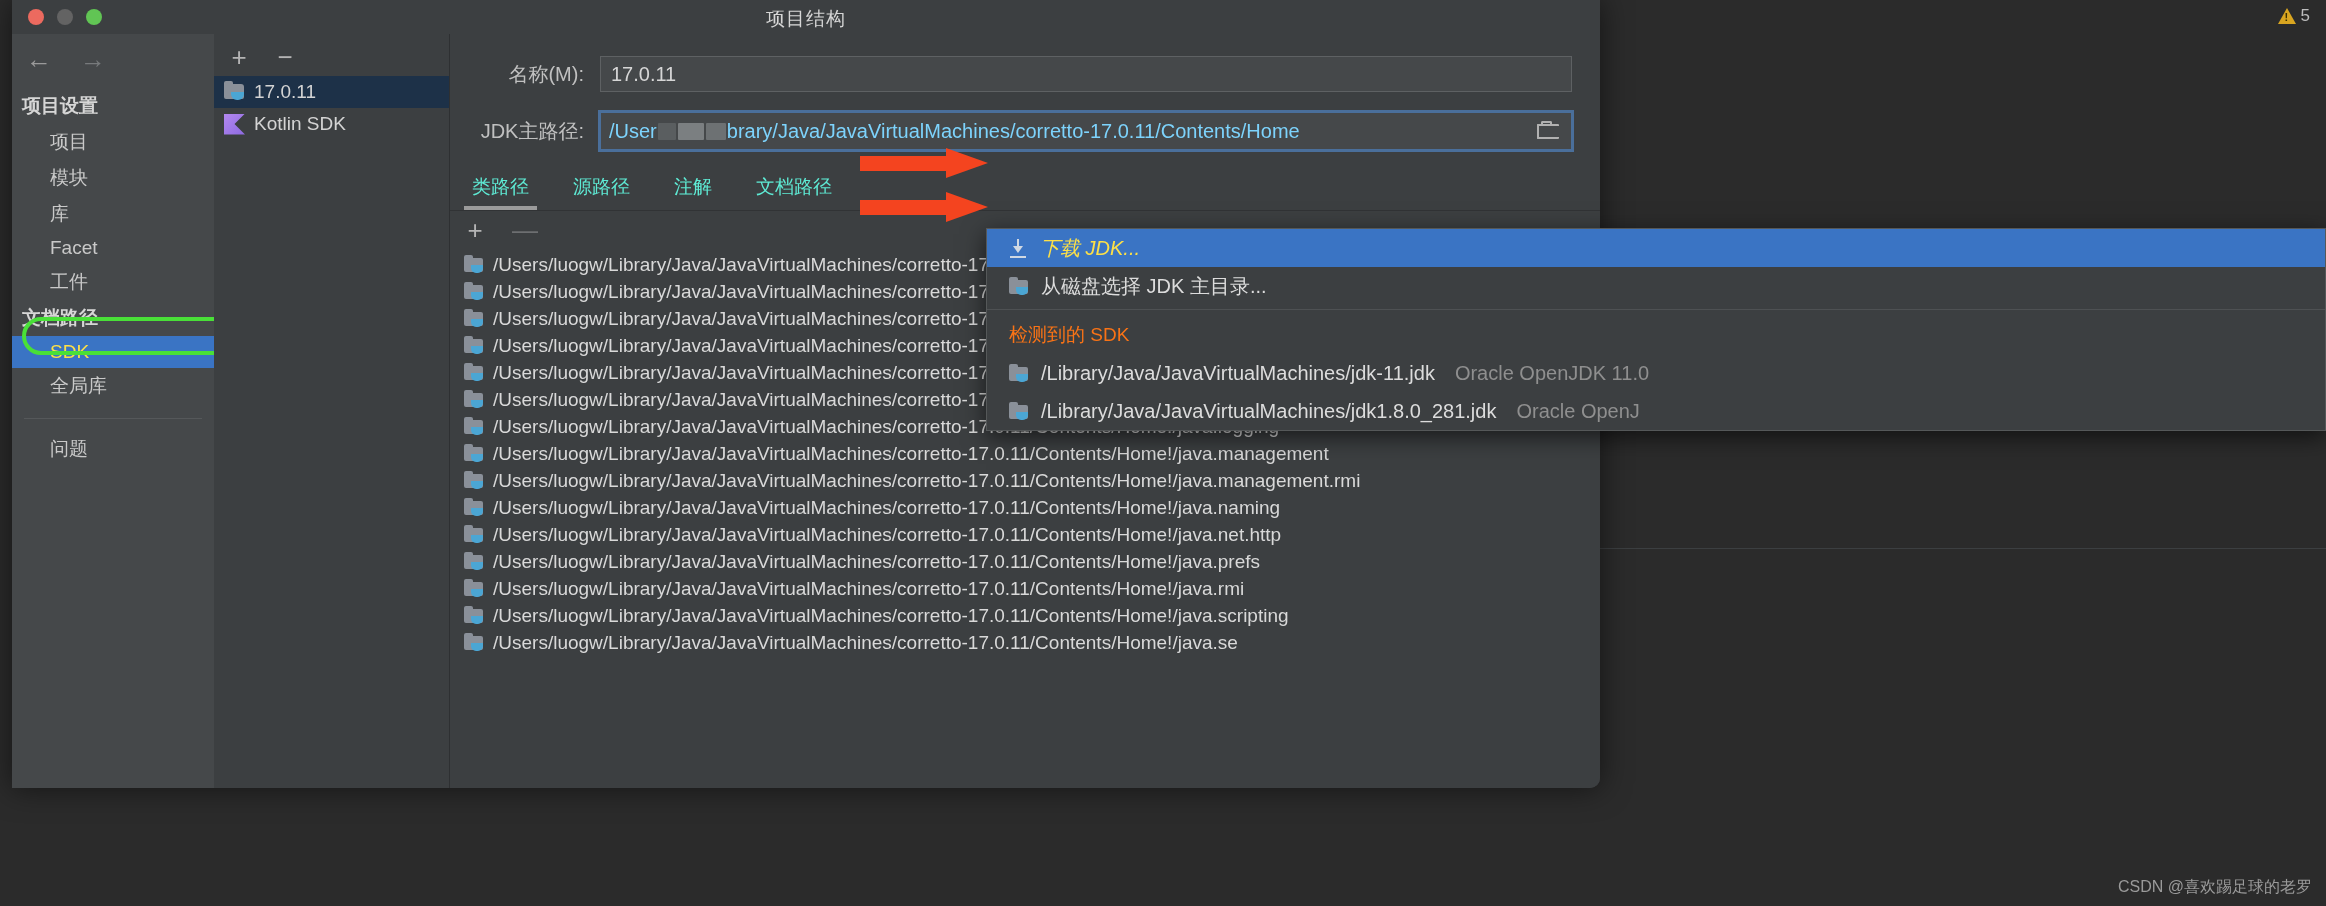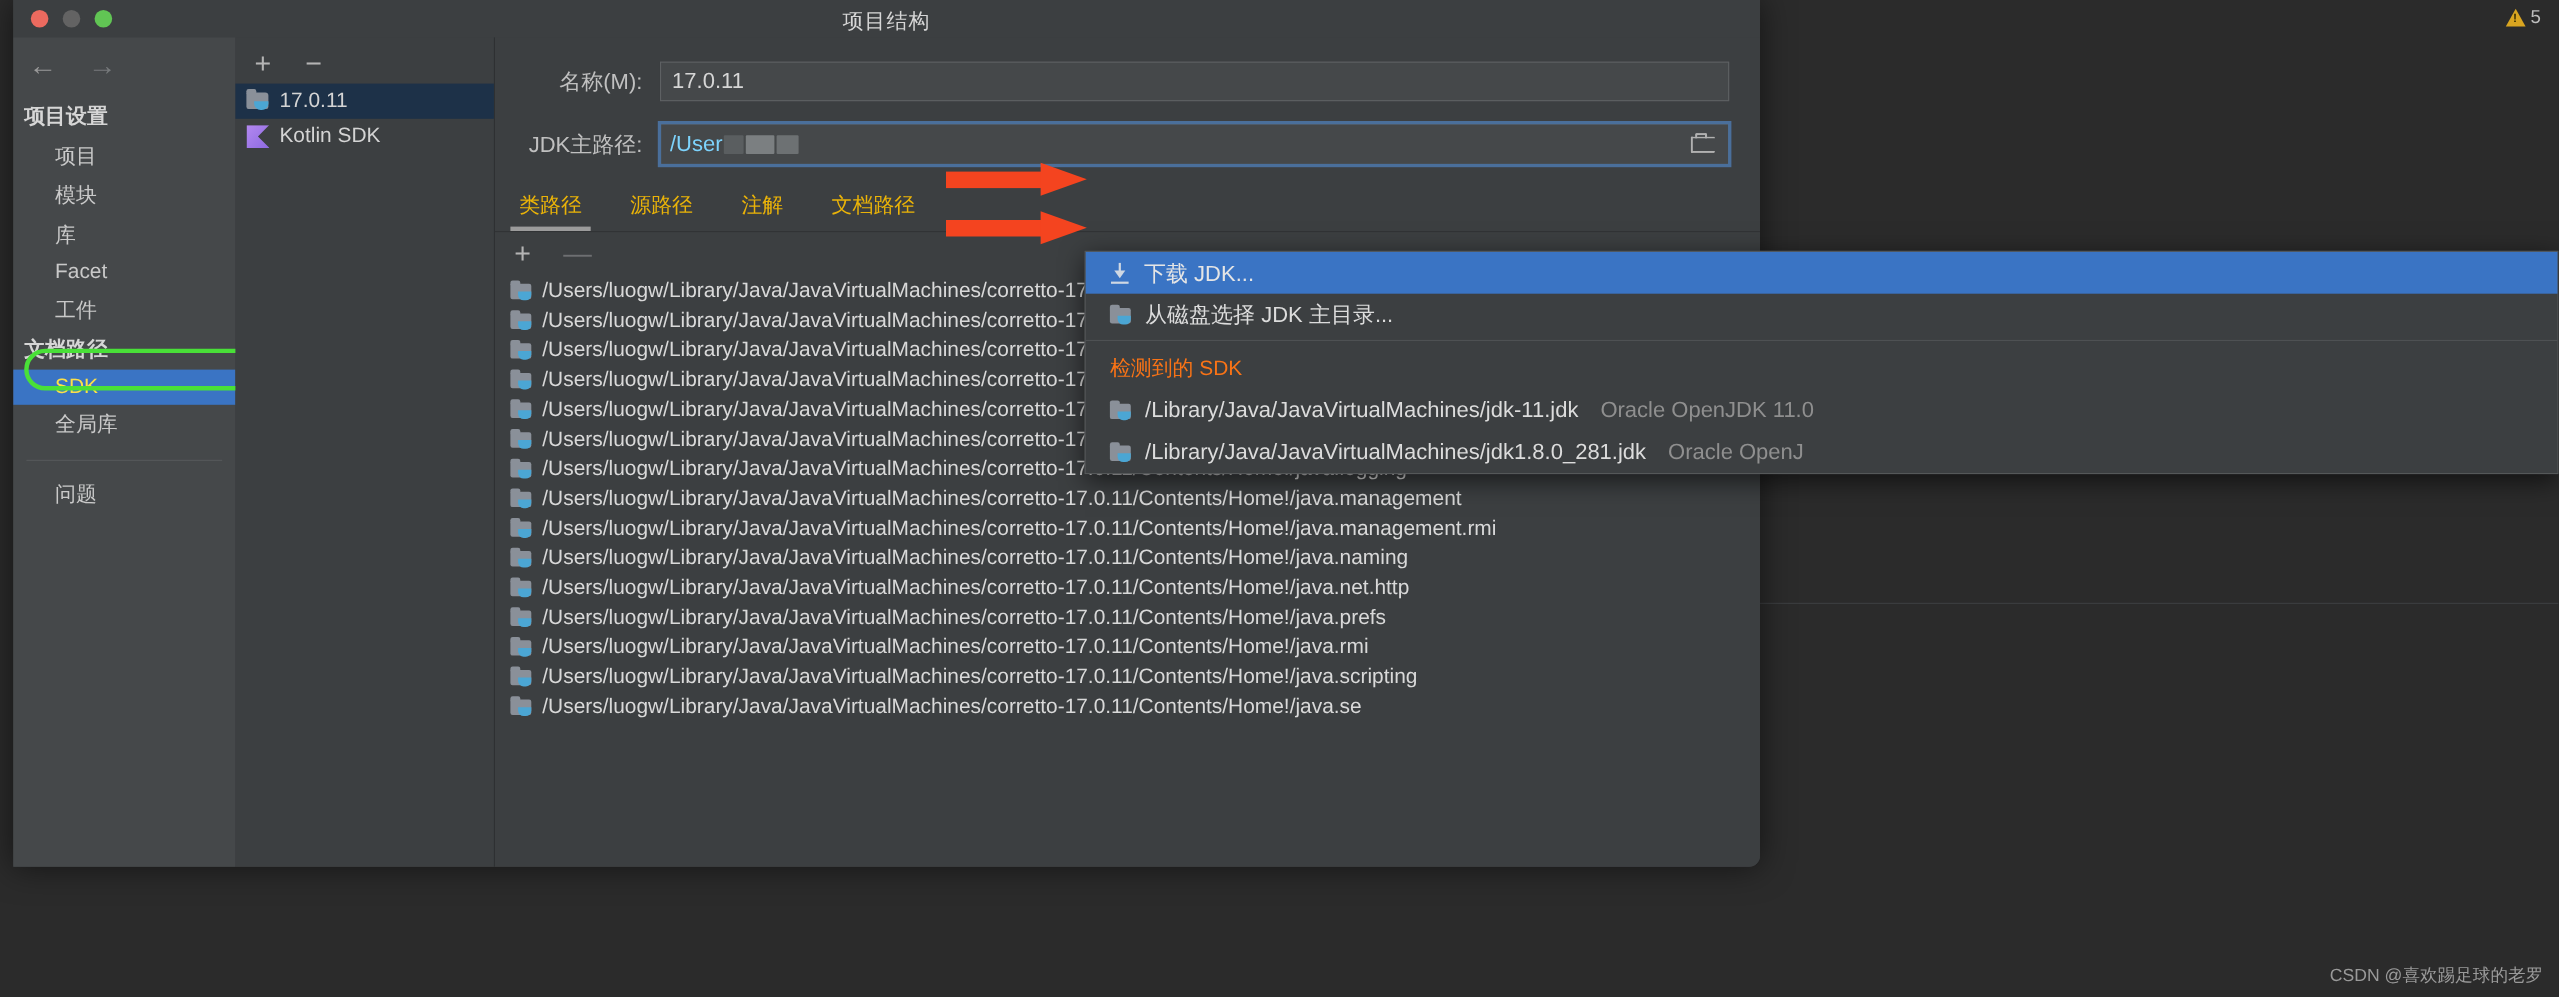--- a/index.html
+++ b/index.html
@@ -125,21 +125,21 @@
   .redact { display: inline-block; vertical-align: middle; margin: 0 1px; background: #6d7173; height: 17px; border-radius: 1px; }
   .redact.a { width: 18px; background: #5a5e60; }
   .redact.b { width: 26px; background: #7b7f81; }
   .redact.c { width: 20px; background: #6d7173; }
   .browse-btn { position: absolute; right: 10px; top: 8px; width: 24px; height: 20px; }
   .browse-btn .f1 { position: absolute; left: 0; top: 3px; width: 22px; height: 15px; border: 2px solid #b1b1b1; border-radius: 1px; border-right: none; }
   .browse-btn .f2 { position: absolute; left: 4px; top: 0px; width: 11px; height: 5px; border: 2px solid #b1b1b1; border-bottom: none; border-radius: 2px 2px 0 0; }
 
   
   .tabs { display: flex; align-items: flex-end; gap: 0; padding: 18px 0 0 0; margin-left: 0; }
-  .tab { color: #eab308; font-size: 19px; padding: 6px 22px 10px 22px; position: relative; }
+  .tab { color: #5eead4; font-size: 19px; padding: 6px 22px 10px 22px; position: relative; }
   .tab.active::after {
     content: ""; position: absolute; left: 14px; right: 14px; bottom: 0; height: 4px; background: #9b9b9b;
   }
   .tabs-underline { height: 1px; background: #313335; }
 
   .list-toolbar { display: flex; align-items: center; gap: 26px; padding: 6px 0 6px 14px; }
   .lt-btn { color: #b4b4b4; font-size: 26px; line-height: 1; width: 22px; text-align: center; }
   .lt-btn.dim { color: #6d6f71; }
 
   .cp-list { margin-top: 2px; }
@@ -152,21 +152,21 @@
   
   .popup {
     position: absolute; left: 986px; top: 228px; width: 1340px;
     background: #3c3f41; border: 1px solid #555859;
     box-shadow: 0 6px 22px rgba(0,0,0,0.6); z-index: 40;
   }
   .menu-item {
     display: flex; align-items: center; gap: 12px;
     height: 38px; padding-left: 22px; color: #dcdcdc; font-size: 20px; white-space: nowrap;
   }
-  .menu-item.highlight { background: #3a74c4; color: #e5e5e5; }
+  .menu-item.highlight { background: #3a74c4; color: #fde047; font-style: italic; }
   .menu-sep { height: 1px; background: #4e5153; margin: 4px 0; }
   .menu-header { color: #f97316; font-size: 19px; padding: 8px 0 6px 22px; }
   .menu-item .sub { color: #8f8f8f; margin-left: 8px; }
 
   .icon-download { position: relative; width: 19px; height: 19px; flex: 0 0 19px; }
   .icon-download .stem { position: absolute; left: 8px; top: 0; width: 2px; height: 11px; background: #cfd8e3; }
   .icon-download .head { position: absolute; left: 4px; top: 7px; width: 0; height: 0; border-left: 5px solid transparent; border-right: 5px solid transparent; border-top: 7px solid #cfd8e3; }
   .icon-download .base { position: absolute; left: 1px; bottom: 0; width: 16px; height: 2px; background: #cfd8e3; }
 
   
@@ -254,20 +254,21 @@
           <div class="text-field">17.0.11</div>
         </div>
 
         <div class="form-row path-row">
           <div class="form-label">JDK主路径:</div>
           <div class="path-field">
             <span class="path-text">/User</span>
             <span class="redact a"></span>
             <span class="redact b"></span>
             <span class="redact c"></span>
+            <span class="path-text">brary/Java/JavaVirtualMachines/corretto-17.0.11/Contents/Home</span>
             <span class="browse-btn">
                 <i class="f1"></i>
                 <i class="f2"></i>
               </span>
           </div>
         </div>
 
         <div class="tabs">
           <div class="tab active">类路径</div>
           <div class="tab">源路径</div>

